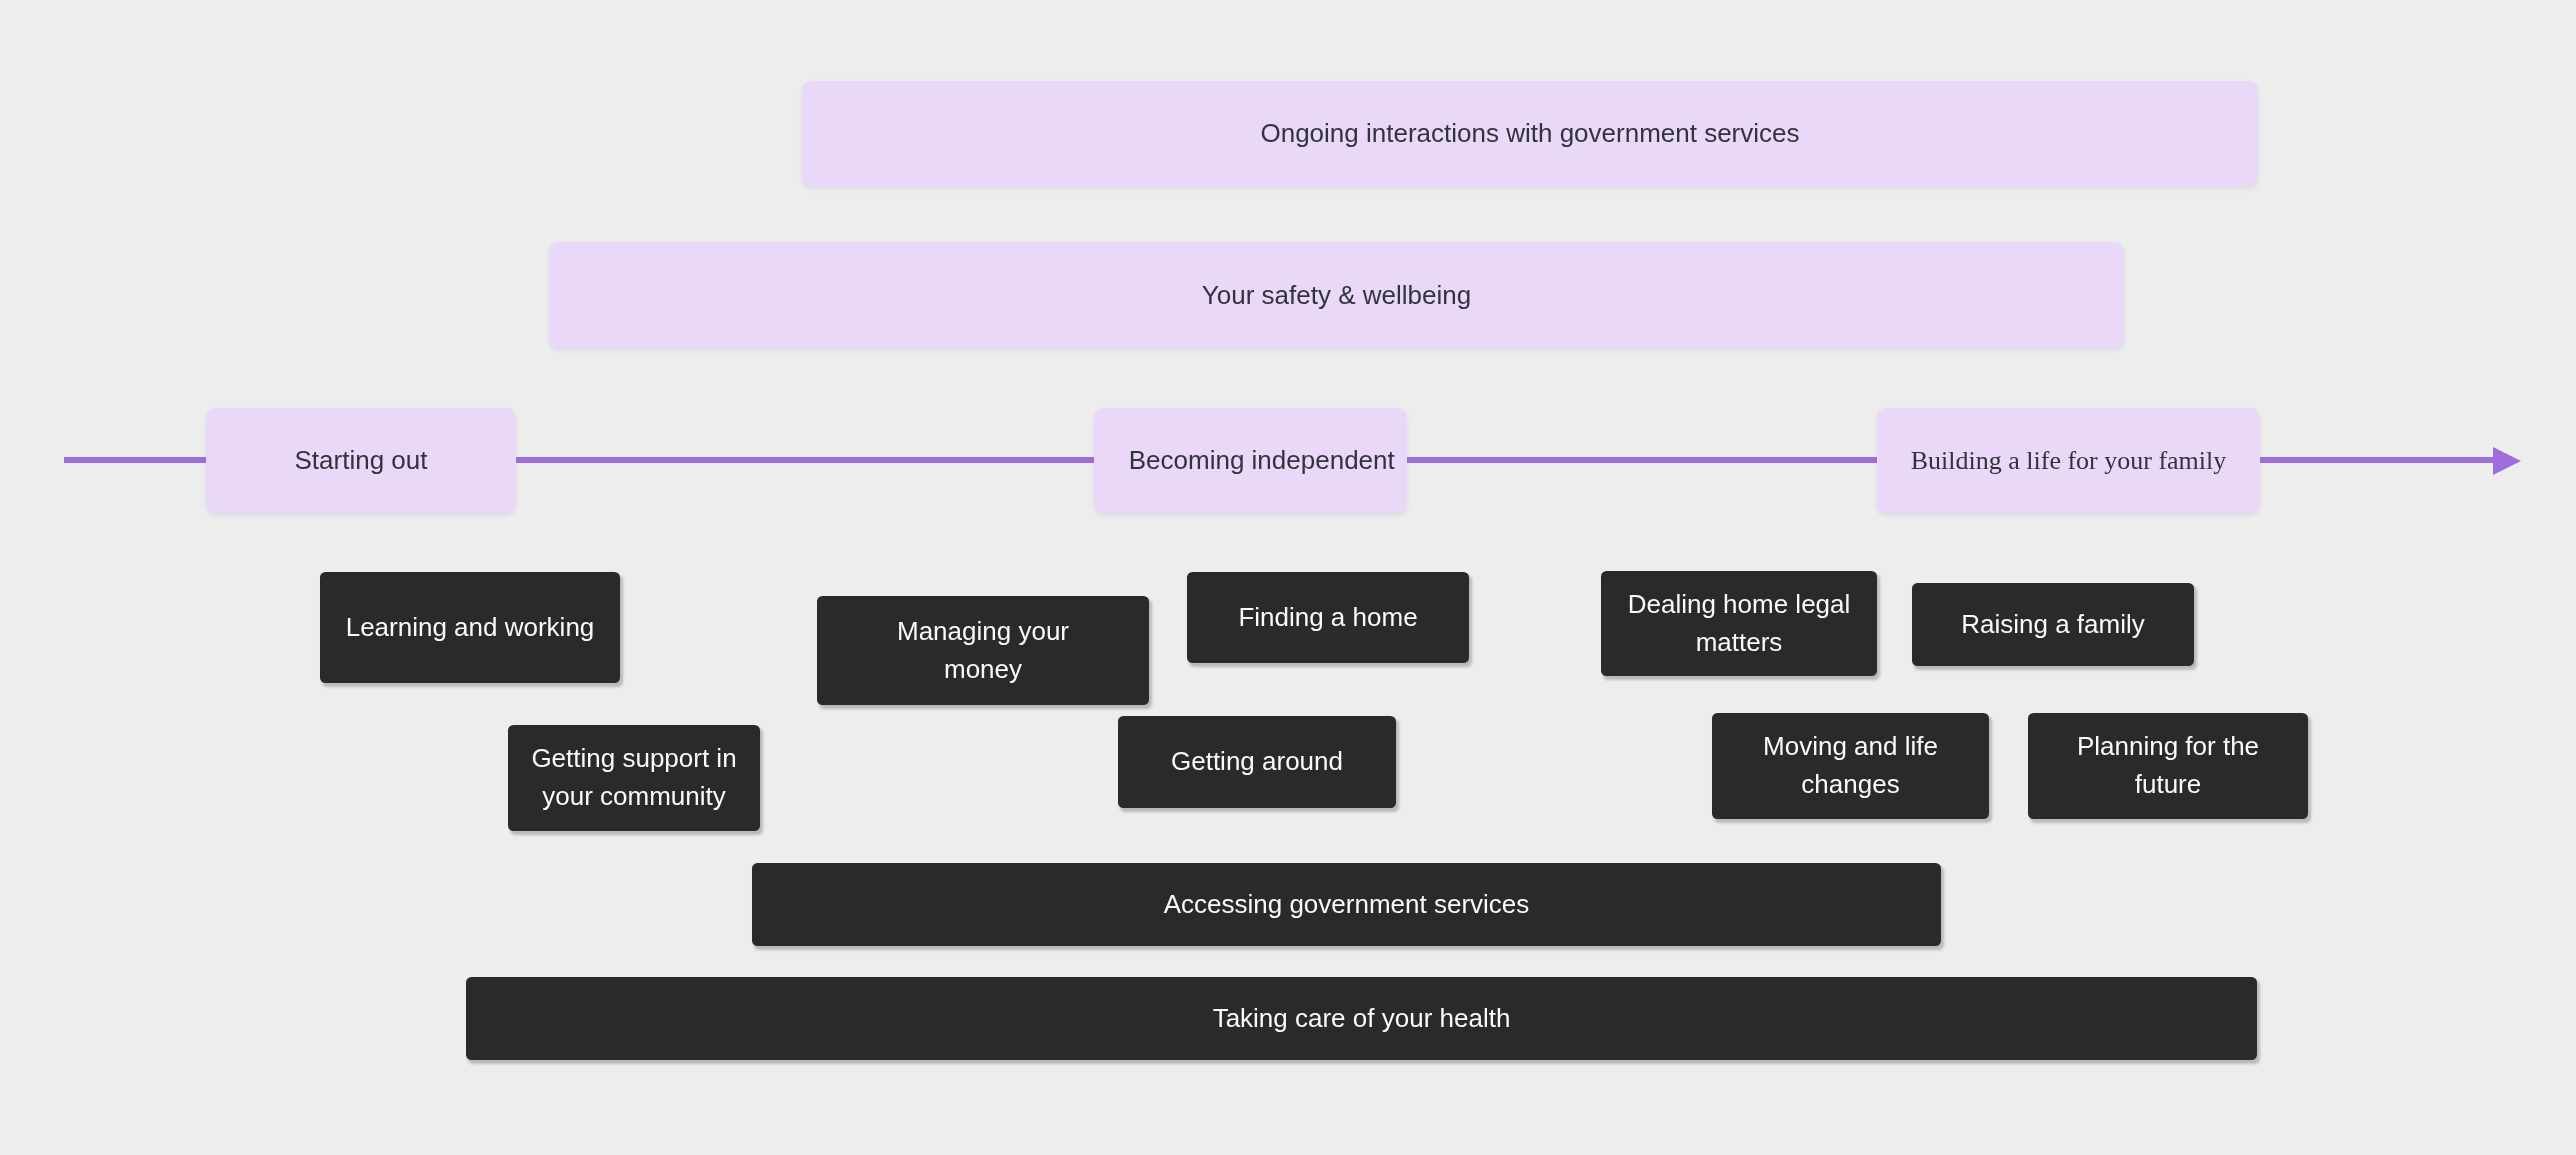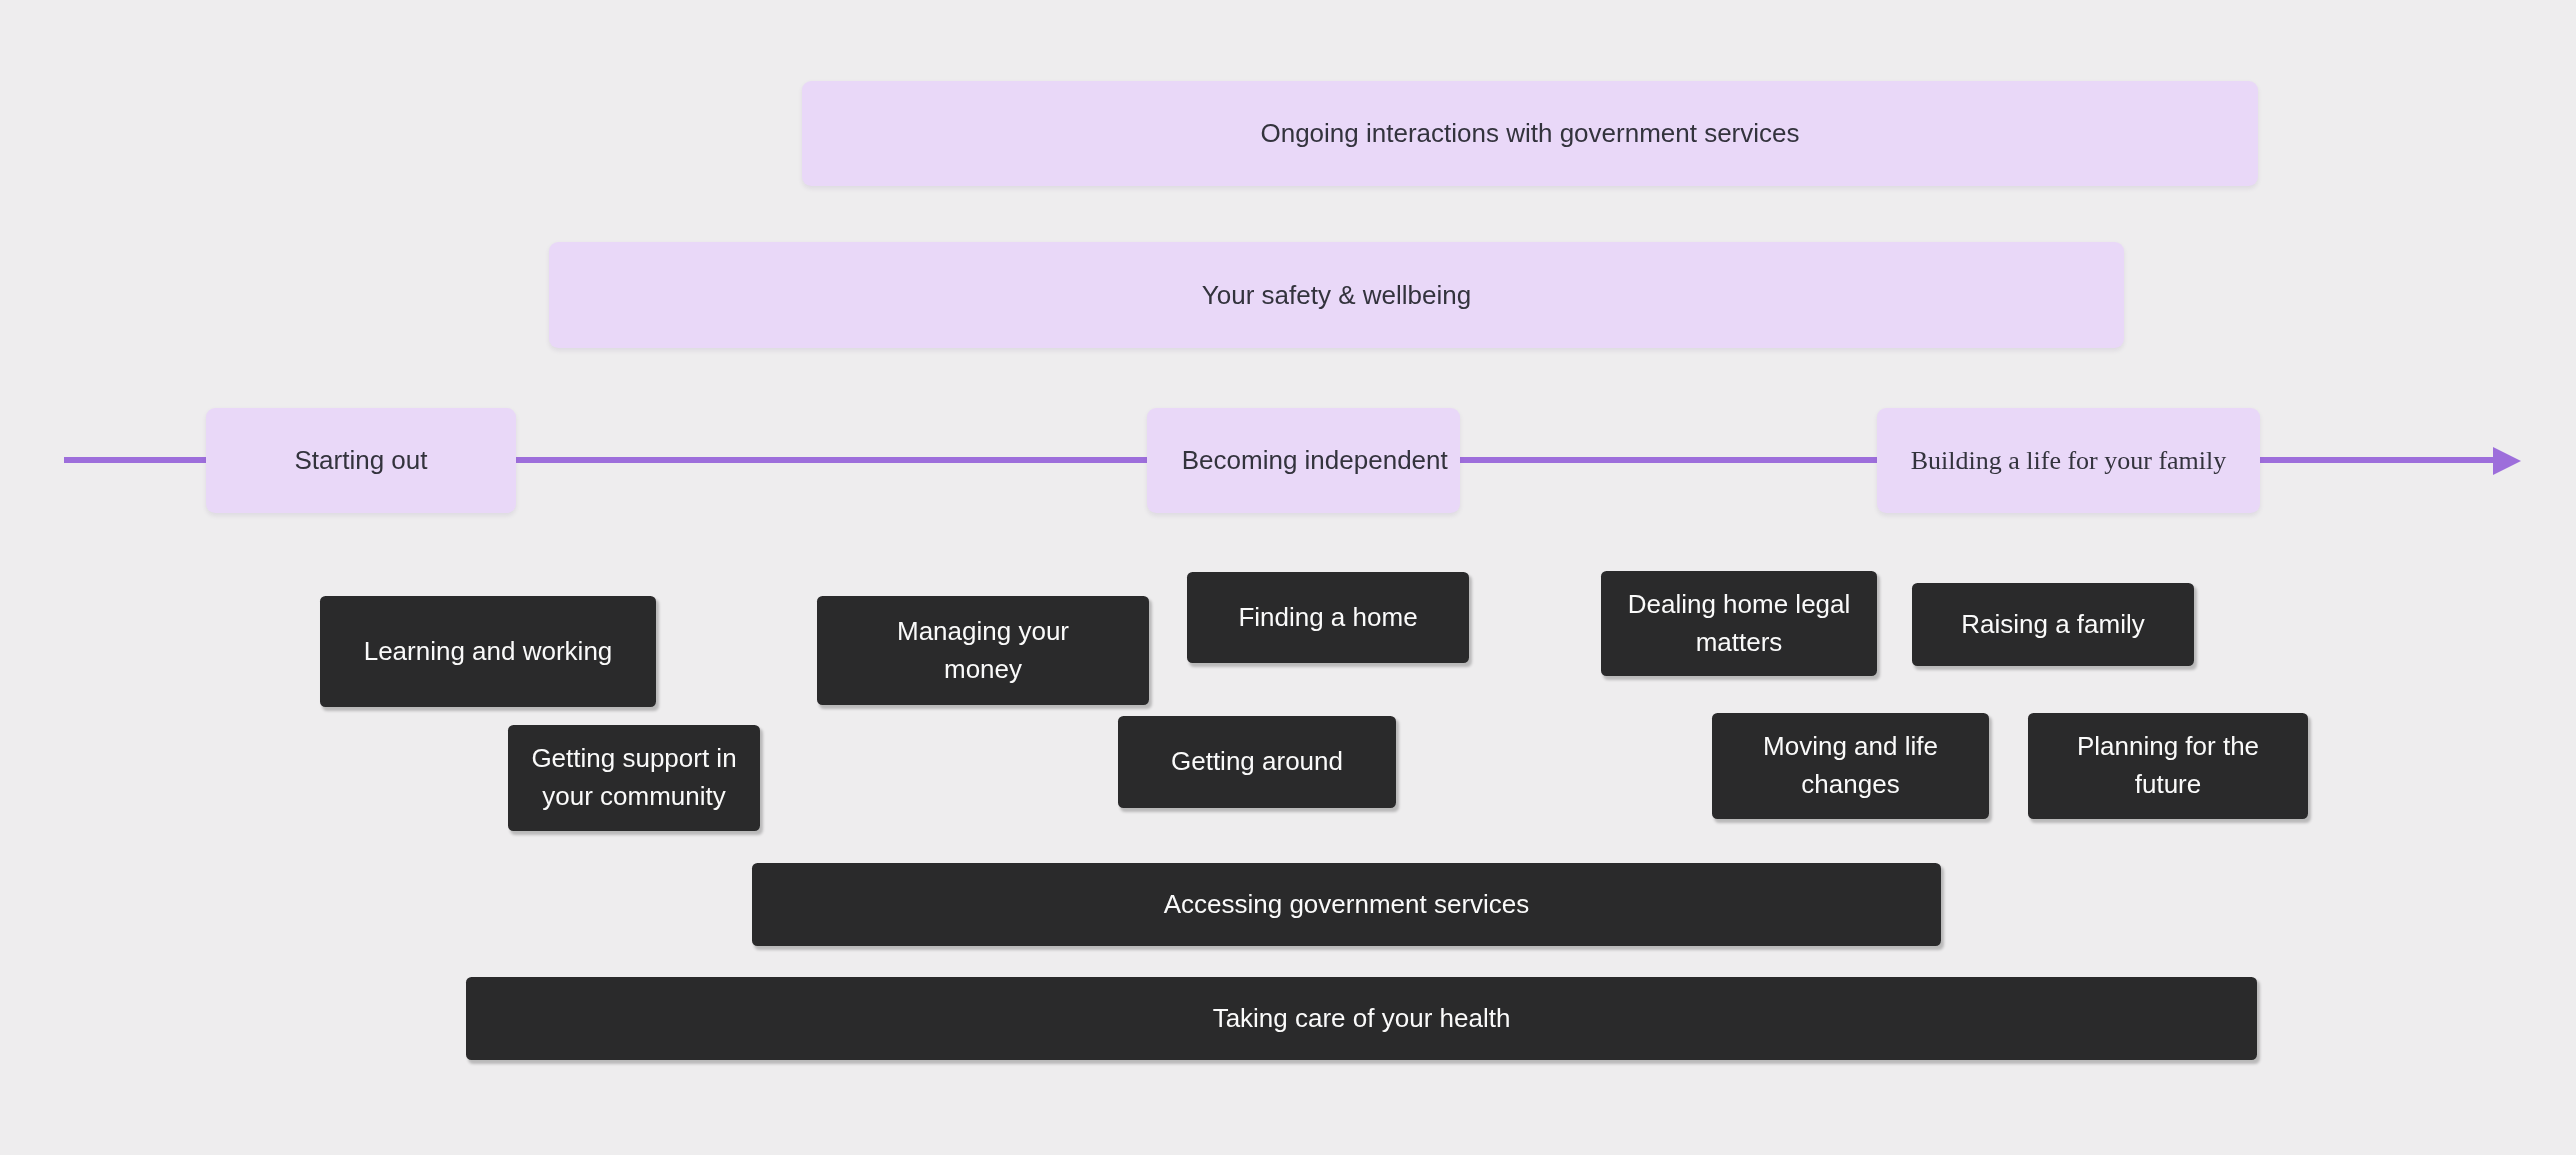--- a/index.html
+++ b/index.html
@@ -71,29 +71,29 @@
         <span>Ongoing interactions with government services</span>
       </div>
       <div class="band" style="left: 549px; top: 242px; width: 1575px; height: 106px;">
         <span>Your safety &amp; wellbeing</span>
       </div>
     </div>
   <div id="stages-layer">
       <div class="stage" style="left: 206px; top: 408px; width: 310px; height: 105px;">
         <span>Starting out</span>
       </div>
-      <div class="stage" style="left: 1147px; top: 408px; width: 313px; height: 105px; padding-left: 28px;">
+      <div class="stage" style="left: 1094px; top: 408px; width: 313px; height: 105px; padding-left: 28px;">
         <span>Becoming independent</span>
       </div>
       <div class="stage" style="left: 1877px; top: 408px; width: 383px; height: 105px; font-family: Liberation Serif, serif;">
         <span>Building a life for your family</span>
       </div>
     </div>
   <div id="topics-layer">
-      <div class="topic" style="left: 320px; top: 596px; width: 336px; height: 111px;"><span>Learning and working</span></div>
+      <div class="topic" style="left: 320px; top: 572px; width: 300px; height: 111px;"><span>Learning and working</span></div>
       <div class="topic" style="left: 817px; top: 596px; width: 332px; height: 109px;"><span>Managing your
 money</span></div>
       <div class="topic" style="left: 1187px; top: 572px; width: 282px; height: 91px;"><span>Finding a home</span></div>
       <div class="topic" style="left: 1601px; top: 571px; width: 276px; height: 105px;"><span>Dealing home legal
 matters</span></div>
       <div class="topic" style="left: 1912px; top: 583px; width: 282px; height: 83px;"><span>Raising a family</span></div>
       <div class="topic" style="left: 508px; top: 725px; width: 252px; height: 106px;"><span>Getting support in
 your community</span></div>
       <div class="topic" style="left: 1118px; top: 716px; width: 278px; height: 92px;"><span>Getting around</span></div>
       <div class="topic" style="left: 1712px; top: 713px; width: 277px; height: 106px;"><span>Moving and life

